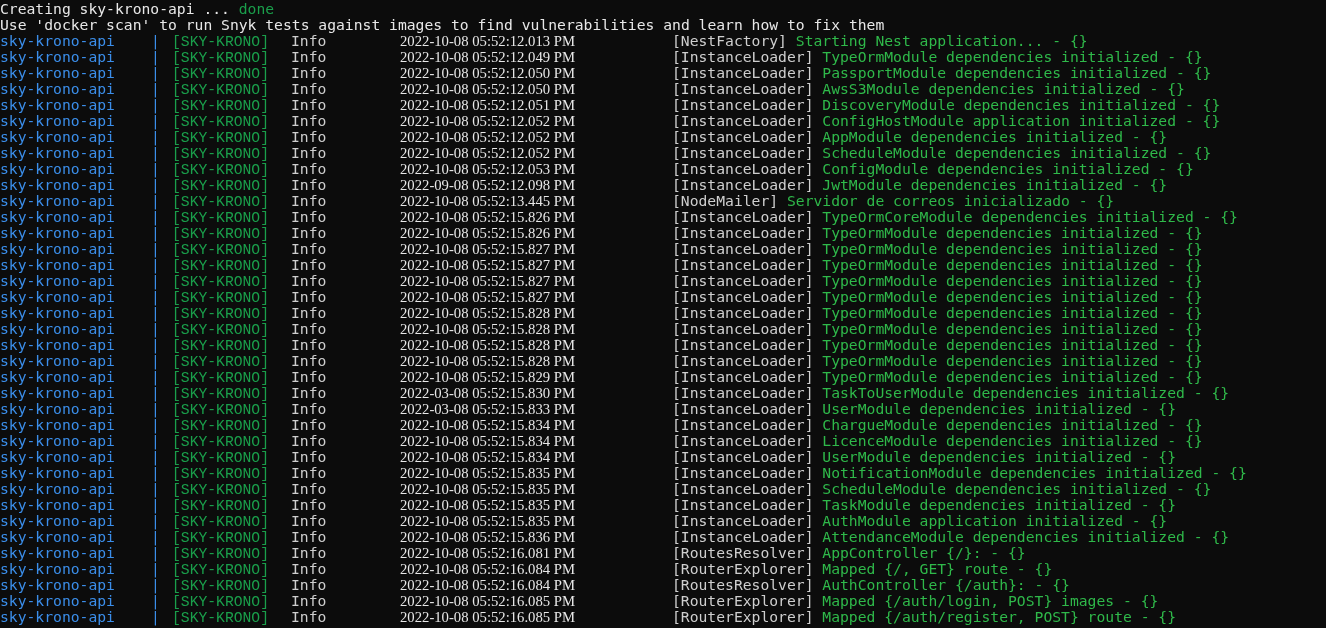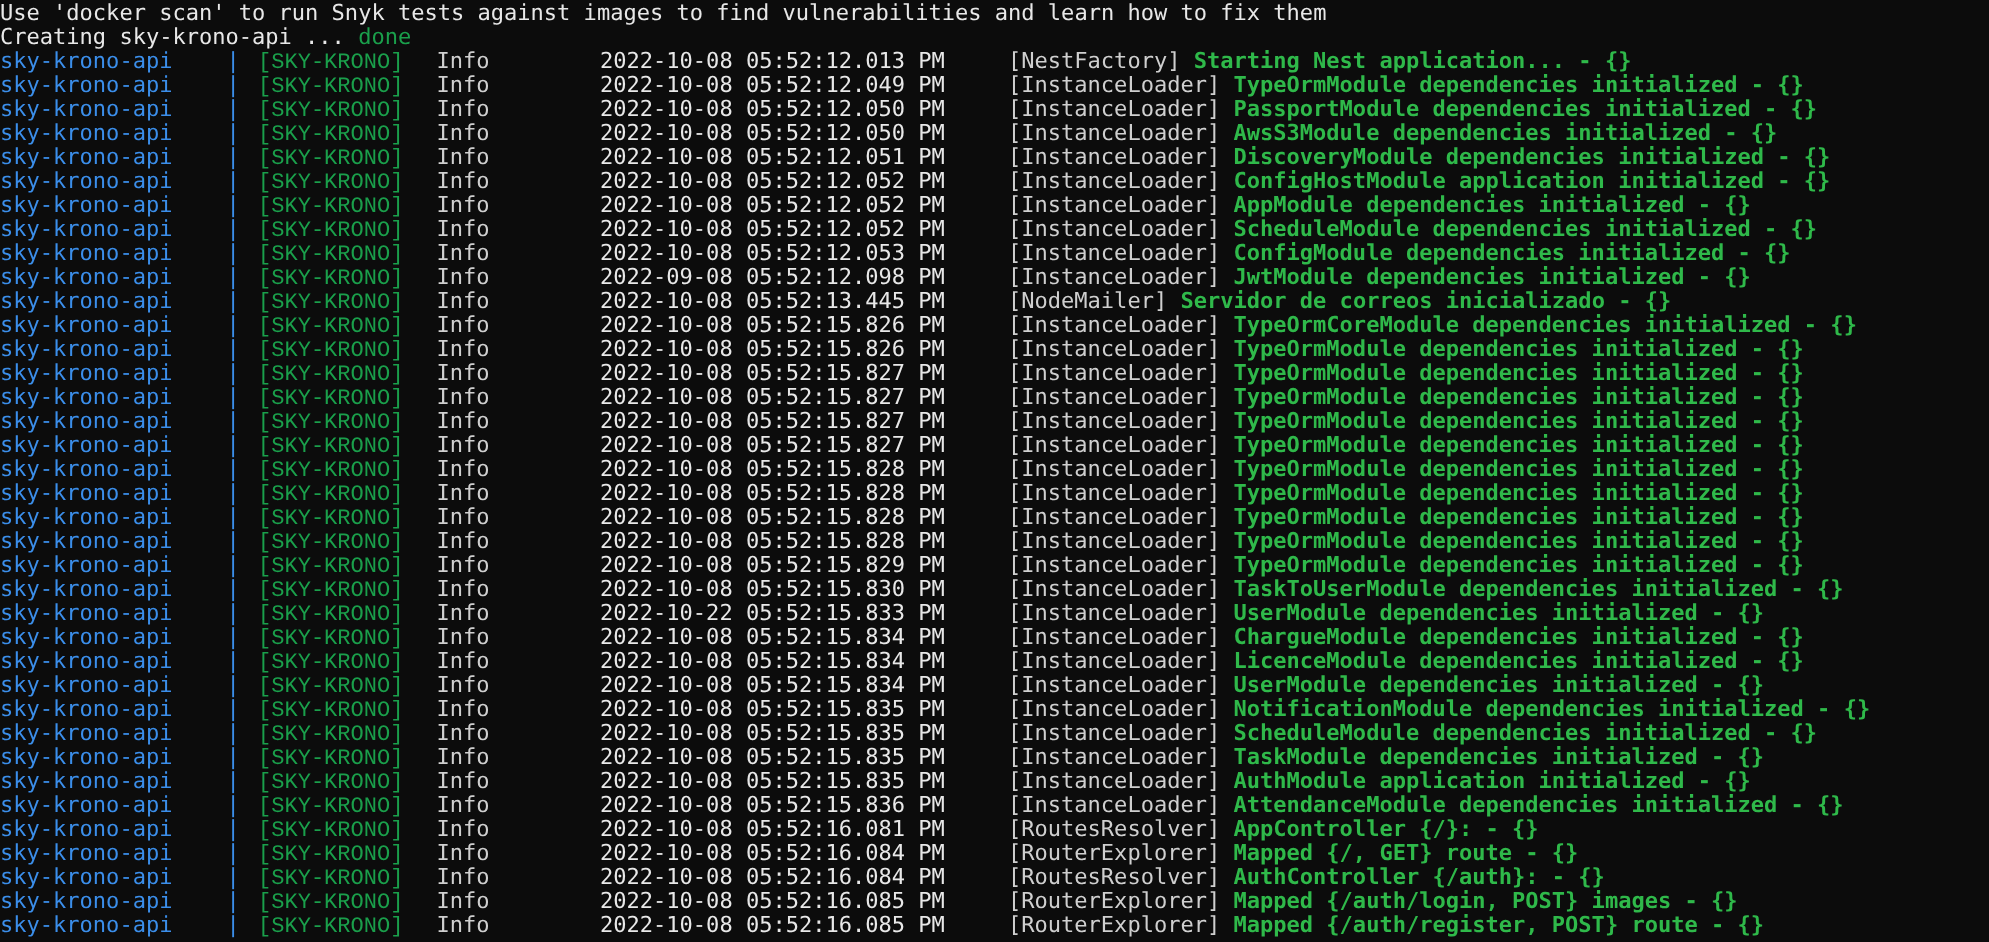--- a/index.html
+++ b/index.html
@@ -31,40 +31,40 @@
     height: 16px;
     white-space: pre;
     display: block;
     color: #cccccc;
   }
   
   .c-white   { color: #e8e8e8; }
   .c-grey    { color: #cfcfcf; }
   .c-blue    { color: #3b8eea; }
   .c-dgreen  { color: #1a9f4b; }
-  .c-brgreen { color: #2fb94a; font-weight: bold; }
+  .c-brgreen { color: #2fb94a; }
 
   
   .svc   { display:inline-block; width:151px; }
   .pipe  { display:inline-block; width:21px; }
   .tag   { display:inline-block; width:119px;font-family:Liberation Mono, monospace; }
   .level { display:inline-block; width:109px; }
-  .ts    { display:inline-block; width:272px; }
+  .ts    { display:inline-block; width:272px;font-family:Liberation Serif, serif; }
   .ctx   { display:inline-block; }
   .msg   { }
 </style>
 </head>
 <body>
 
 <div id="terminal">
   <div id="screen">
 
+    <div class="line"><span class="c-white">Creating sky-krono-api ... </span><span class="c-dgreen">done</span></div>
+
     <div class="line"><span class="c-white">Use 'docker scan' to run Snyk tests against images to find vulnerabilities and learn how to fix them</span></div>
-
-    <div class="line"><span class="c-white">Creating sky-krono-api ... </span><span class="c-dgreen">done</span></div>
 
 
     <div id="log-lines">
         <div class="line"><span class="svc c-blue">sky-krono-api</span><span class="pipe c-blue">|</span><span class="tag c-dgreen">[SKY-KRONO]</span><span class="level c-grey">Info</span><span class="ts c-white">2022-10-08 05:52:12.013 PM</span><span class="ctx c-grey">[NestFactory] </span><span class="msg c-brgreen">Starting Nest application... - {}</span></div>
         <div class="line"><span class="svc c-blue">sky-krono-api</span><span class="pipe c-blue">|</span><span class="tag c-dgreen">[SKY-KRONO]</span><span class="level c-grey">Info</span><span class="ts c-white">2022-10-08 05:52:12.049 PM</span><span class="ctx c-grey">[InstanceLoader] </span><span class="msg c-brgreen">TypeOrmModule dependencies initialized - {}</span></div>
         <div class="line"><span class="svc c-blue">sky-krono-api</span><span class="pipe c-blue">|</span><span class="tag c-dgreen">[SKY-KRONO]</span><span class="level c-grey">Info</span><span class="ts c-white">2022-10-08 05:52:12.050 PM</span><span class="ctx c-grey">[InstanceLoader] </span><span class="msg c-brgreen">PassportModule dependencies initialized - {}</span></div>
         <div class="line"><span class="svc c-blue">sky-krono-api</span><span class="pipe c-blue">|</span><span class="tag c-dgreen">[SKY-KRONO]</span><span class="level c-grey">Info</span><span class="ts c-white">2022-10-08 05:52:12.050 PM</span><span class="ctx c-grey">[InstanceLoader] </span><span class="msg c-brgreen">AwsS3Module dependencies initialized - {}</span></div>
         <div class="line"><span class="svc c-blue">sky-krono-api</span><span class="pipe c-blue">|</span><span class="tag c-dgreen">[SKY-KRONO]</span><span class="level c-grey">Info</span><span class="ts c-white">2022-10-08 05:52:12.051 PM</span><span class="ctx c-grey">[InstanceLoader] </span><span class="msg c-brgreen">DiscoveryModule dependencies initialized - {}</span></div>
         <div class="line"><span class="svc c-blue">sky-krono-api</span><span class="pipe c-blue">|</span><span class="tag c-dgreen">[SKY-KRONO]</span><span class="level c-grey">Info</span><span class="ts c-white">2022-10-08 05:52:12.052 PM</span><span class="ctx c-grey">[InstanceLoader] </span><span class="msg c-brgreen">ConfigHostModule application initialized - {}</span></div>
         <div class="line"><span class="svc c-blue">sky-krono-api</span><span class="pipe c-blue">|</span><span class="tag c-dgreen">[SKY-KRONO]</span><span class="level c-grey">Info</span><span class="ts c-white">2022-10-08 05:52:12.052 PM</span><span class="ctx c-grey">[InstanceLoader] </span><span class="msg c-brgreen">AppModule dependencies initialized - {}</span></div>
@@ -76,22 +76,22 @@
         <div class="line"><span class="svc c-blue">sky-krono-api</span><span class="pipe c-blue">|</span><span class="tag c-dgreen">[SKY-KRONO]</span><span class="level c-grey">Info</span><span class="ts c-white">2022-10-08 05:52:15.826 PM</span><span class="ctx c-grey">[InstanceLoader] </span><span class="msg c-brgreen">TypeOrmModule dependencies initialized - {}</span></div>
         <div class="line"><span class="svc c-blue">sky-krono-api</span><span class="pipe c-blue">|</span><span class="tag c-dgreen">[SKY-KRONO]</span><span class="level c-grey">Info</span><span class="ts c-white">2022-10-08 05:52:15.827 PM</span><span class="ctx c-grey">[InstanceLoader] </span><span class="msg c-brgreen">TypeOrmModule dependencies initialized - {}</span></div>
         <div class="line"><span class="svc c-blue">sky-krono-api</span><span class="pipe c-blue">|</span><span class="tag c-dgreen">[SKY-KRONO]</span><span class="level c-grey">Info</span><span class="ts c-white">2022-10-08 05:52:15.827 PM</span><span class="ctx c-grey">[InstanceLoader] </span><span class="msg c-brgreen">TypeOrmModule dependencies initialized - {}</span></div>
         <div class="line"><span class="svc c-blue">sky-krono-api</span><span class="pipe c-blue">|</span><span class="tag c-dgreen">[SKY-KRONO]</span><span class="level c-grey">Info</span><span class="ts c-white">2022-10-08 05:52:15.827 PM</span><span class="ctx c-grey">[InstanceLoader] </span><span class="msg c-brgreen">TypeOrmModule dependencies initialized - {}</span></div>
         <div class="line"><span class="svc c-blue">sky-krono-api</span><span class="pipe c-blue">|</span><span class="tag c-dgreen">[SKY-KRONO]</span><span class="level c-grey">Info</span><span class="ts c-white">2022-10-08 05:52:15.827 PM</span><span class="ctx c-grey">[InstanceLoader] </span><span class="msg c-brgreen">TypeOrmModule dependencies initialized - {}</span></div>
         <div class="line"><span class="svc c-blue">sky-krono-api</span><span class="pipe c-blue">|</span><span class="tag c-dgreen">[SKY-KRONO]</span><span class="level c-grey">Info</span><span class="ts c-white">2022-10-08 05:52:15.828 PM</span><span class="ctx c-grey">[InstanceLoader] </span><span class="msg c-brgreen">TypeOrmModule dependencies initialized - {}</span></div>
         <div class="line"><span class="svc c-blue">sky-krono-api</span><span class="pipe c-blue">|</span><span class="tag c-dgreen">[SKY-KRONO]</span><span class="level c-grey">Info</span><span class="ts c-white">2022-10-08 05:52:15.828 PM</span><span class="ctx c-grey">[InstanceLoader] </span><span class="msg c-brgreen">TypeOrmModule dependencies initialized - {}</span></div>
         <div class="line"><span class="svc c-blue">sky-krono-api</span><span class="pipe c-blue">|</span><span class="tag c-dgreen">[SKY-KRONO]</span><span class="level c-grey">Info</span><span class="ts c-white">2022-10-08 05:52:15.828 PM</span><span class="ctx c-grey">[InstanceLoader] </span><span class="msg c-brgreen">TypeOrmModule dependencies initialized - {}</span></div>
         <div class="line"><span class="svc c-blue">sky-krono-api</span><span class="pipe c-blue">|</span><span class="tag c-dgreen">[SKY-KRONO]</span><span class="level c-grey">Info</span><span class="ts c-white">2022-10-08 05:52:15.828 PM</span><span class="ctx c-grey">[InstanceLoader] </span><span class="msg c-brgreen">TypeOrmModule dependencies initialized - {}</span></div>
         <div class="line"><span class="svc c-blue">sky-krono-api</span><span class="pipe c-blue">|</span><span class="tag c-dgreen">[SKY-KRONO]</span><span class="level c-grey">Info</span><span class="ts c-white">2022-10-08 05:52:15.829 PM</span><span class="ctx c-grey">[InstanceLoader] </span><span class="msg c-brgreen">TypeOrmModule dependencies initialized - {}</span></div>
-        <div class="line"><span class="svc c-blue">sky-krono-api</span><span class="pipe c-blue">|</span><span class="tag c-dgreen">[SKY-KRONO]</span><span class="level c-grey">Info</span><span class="ts c-white">2022-10-08 05:52:15.830 PM</span><span class="ctx c-grey">[InstanceLoader] </span><span class="msg c-brgreen">TaskToUserModule dependencies initialized - {}</span></div>
-        <div class="line"><span class="svc c-blue">sky-krono-api</span><span class="pipe c-blue">|</span><span class="tag c-dgreen">[SKY-KRONO]</span><span class="level c-grey">Info</span><span class="ts c-white">2022-10-22 05:52:15.833 PM</span><span class="ctx c-grey">[InstanceLoader] </span><span class="msg c-brgreen">UserModule dependencies initialized - {}</span></div>
+        <div class="line"><span class="svc c-blue">sky-krono-api</span><span class="pipe c-blue">|</span><span class="tag c-dgreen">[SKY-KRONO]</span><span class="level c-grey">Info</span><span class="ts c-white">2022-03-08 05:52:15.830 PM</span><span class="ctx c-grey">[InstanceLoader] </span><span class="msg c-brgreen">TaskToUserModule dependencies initialized - {}</span></div>
+        <div class="line"><span class="svc c-blue">sky-krono-api</span><span class="pipe c-blue">|</span><span class="tag c-dgreen">[SKY-KRONO]</span><span class="level c-grey">Info</span><span class="ts c-white">2022-03-08 05:52:15.833 PM</span><span class="ctx c-grey">[InstanceLoader] </span><span class="msg c-brgreen">UserModule dependencies initialized - {}</span></div>
         <div class="line"><span class="svc c-blue">sky-krono-api</span><span class="pipe c-blue">|</span><span class="tag c-dgreen">[SKY-KRONO]</span><span class="level c-grey">Info</span><span class="ts c-white">2022-10-08 05:52:15.834 PM</span><span class="ctx c-grey">[InstanceLoader] </span><span class="msg c-brgreen">ChargueModule dependencies initialized - {}</span></div>
         <div class="line"><span class="svc c-blue">sky-krono-api</span><span class="pipe c-blue">|</span><span class="tag c-dgreen">[SKY-KRONO]</span><span class="level c-grey">Info</span><span class="ts c-white">2022-10-08 05:52:15.834 PM</span><span class="ctx c-grey">[InstanceLoader] </span><span class="msg c-brgreen">LicenceModule dependencies initialized - {}</span></div>
         <div class="line"><span class="svc c-blue">sky-krono-api</span><span class="pipe c-blue">|</span><span class="tag c-dgreen">[SKY-KRONO]</span><span class="level c-grey">Info</span><span class="ts c-white">2022-10-08 05:52:15.834 PM</span><span class="ctx c-grey">[InstanceLoader] </span><span class="msg c-brgreen">UserModule dependencies initialized - {}</span></div>
         <div class="line"><span class="svc c-blue">sky-krono-api</span><span class="pipe c-blue">|</span><span class="tag c-dgreen">[SKY-KRONO]</span><span class="level c-grey">Info</span><span class="ts c-white">2022-10-08 05:52:15.835 PM</span><span class="ctx c-grey">[InstanceLoader] </span><span class="msg c-brgreen">NotificationModule dependencies initialized - {}</span></div>
         <div class="line"><span class="svc c-blue">sky-krono-api</span><span class="pipe c-blue">|</span><span class="tag c-dgreen">[SKY-KRONO]</span><span class="level c-grey">Info</span><span class="ts c-white">2022-10-08 05:52:15.835 PM</span><span class="ctx c-grey">[InstanceLoader] </span><span class="msg c-brgreen">ScheduleModule dependencies initialized - {}</span></div>
         <div class="line"><span class="svc c-blue">sky-krono-api</span><span class="pipe c-blue">|</span><span class="tag c-dgreen">[SKY-KRONO]</span><span class="level c-grey">Info</span><span class="ts c-white">2022-10-08 05:52:15.835 PM</span><span class="ctx c-grey">[InstanceLoader] </span><span class="msg c-brgreen">TaskModule dependencies initialized - {}</span></div>
         <div class="line"><span class="svc c-blue">sky-krono-api</span><span class="pipe c-blue">|</span><span class="tag c-dgreen">[SKY-KRONO]</span><span class="level c-grey">Info</span><span class="ts c-white">2022-10-08 05:52:15.835 PM</span><span class="ctx c-grey">[InstanceLoader] </span><span class="msg c-brgreen">AuthModule application initialized - {}</span></div>
         <div class="line"><span class="svc c-blue">sky-krono-api</span><span class="pipe c-blue">|</span><span class="tag c-dgreen">[SKY-KRONO]</span><span class="level c-grey">Info</span><span class="ts c-white">2022-10-08 05:52:15.836 PM</span><span class="ctx c-grey">[InstanceLoader] </span><span class="msg c-brgreen">AttendanceModule dependencies initialized - {}</span></div>
         <div class="line"><span class="svc c-blue">sky-krono-api</span><span class="pipe c-blue">|</span><span class="tag c-dgreen">[SKY-KRONO]</span><span class="level c-grey">Info</span><span class="ts c-white">2022-10-08 05:52:16.081 PM</span><span class="ctx c-grey">[RoutesResolver] </span><span class="msg c-brgreen">AppController {/}: - {}</span></div>
         <div class="line"><span class="svc c-blue">sky-krono-api</span><span class="pipe c-blue">|</span><span class="tag c-dgreen">[SKY-KRONO]</span><span class="level c-grey">Info</span><span class="ts c-white">2022-10-08 05:52:16.084 PM</span><span class="ctx c-grey">[RouterExplorer] </span><span class="msg c-brgreen">Mapped {/, GET} route - {}</span></div>

